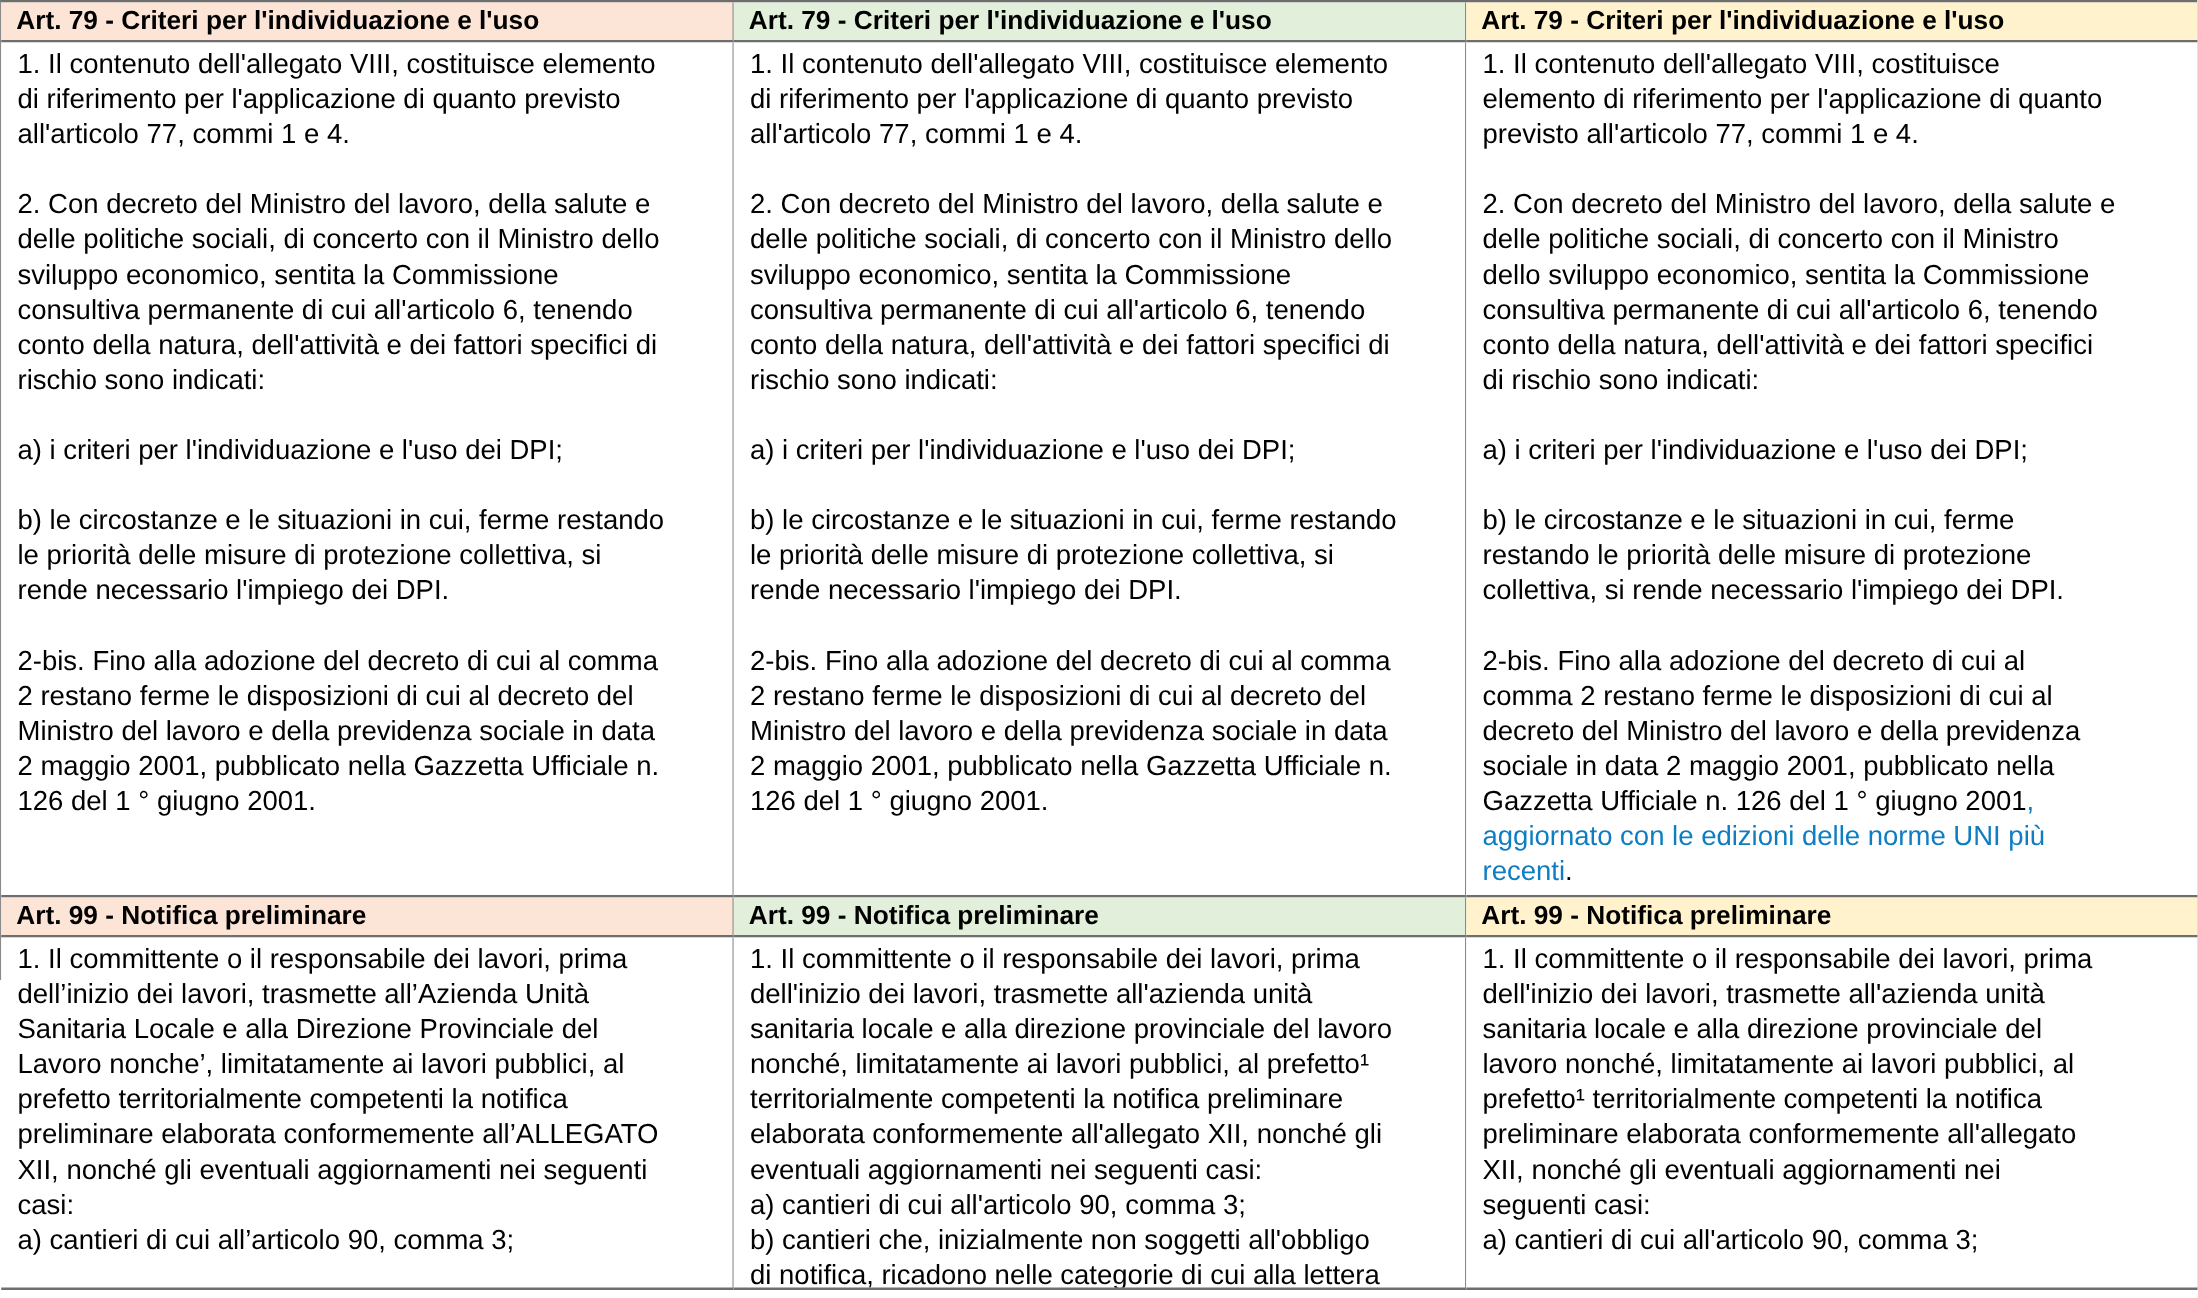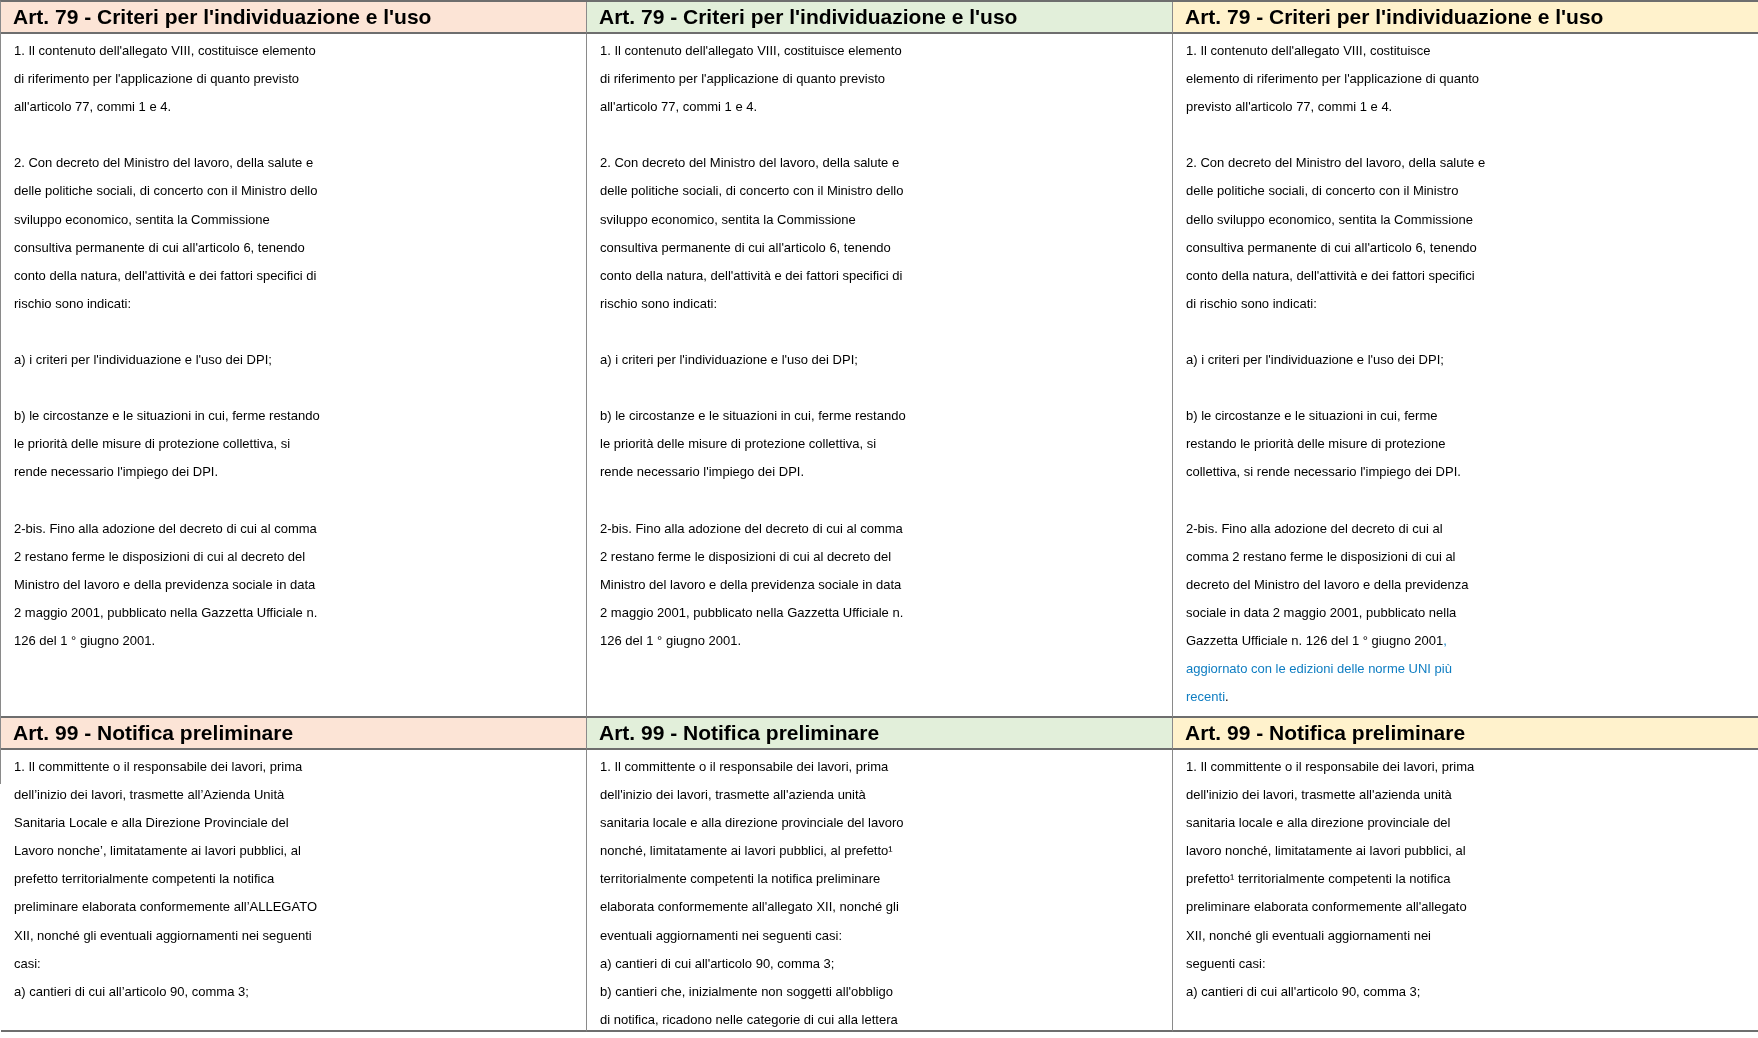--- a/index.html
+++ b/index.html
@@ -27,21 +27,21 @@
   }
   .hdr{
     font-weight:bold;
     font-size:21px;
     line-height:29px;
     padding:0 8px 0 12px;
     white-space:nowrap;
   }
   .body{
     background:#ffffff;
-    font-size:13px;
+    font-size:22px;
     line-height:28.1px;
     padding:3px 8px 0 13px;
     white-space:pre-line;
   }
 </style>
 </head>
 <body>
 
 <div class="page">
   <div class="tbl">

